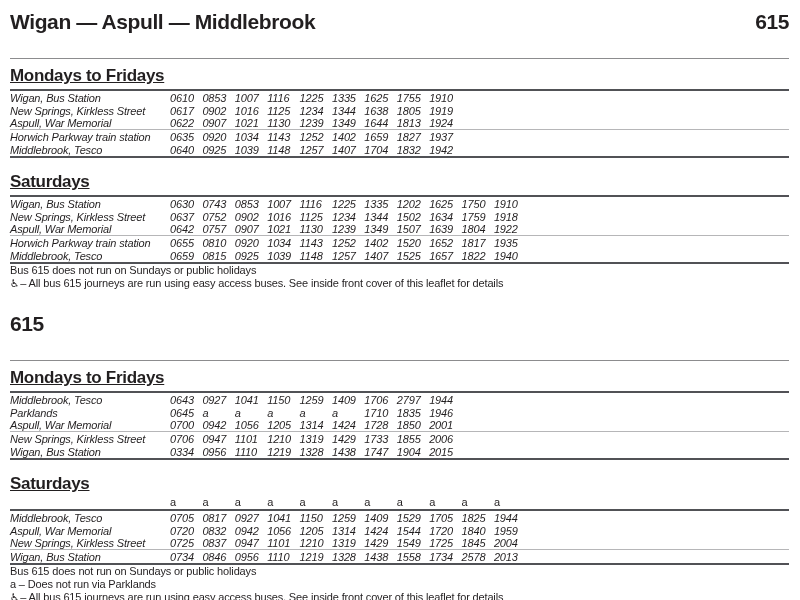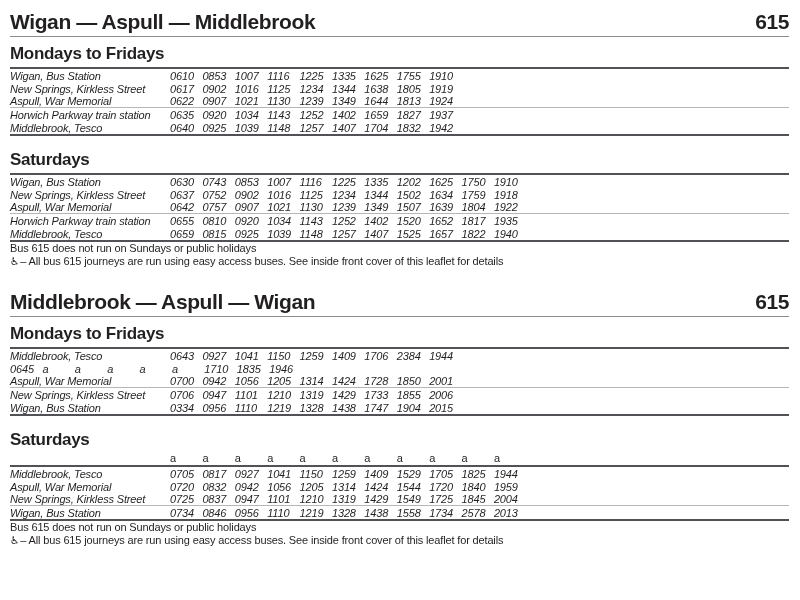--- a/index.html
+++ b/index.html
@@ -13,28 +13,28 @@
   body{
     font-family:"Liberation Sans","DejaVu Sans",sans-serif;
     color:var(--text);
     padding:10px 11px 0 10px;
     letter-spacing:-0.15px;
   }
   .section{width:100%;}
   .section.mt{margin-top:22px;}
   .route-header{
     display:flex;justify-content:space-between;align-items:flex-end;
-    padding-bottom:2px;border-bottom:1.5px solid var(--titlerule);
+    padding-bottom:24px;border-bottom:1.5px solid var(--titlerule);
   }
   .route-title,.route-number{
     font-size:21px;font-weight:700;line-height:24px;letter-spacing:-0.4px;
   }
   .tblock .day-heading{
     margin-top:7px;margin-bottom:4px;
-    font-size:17px;font-weight:700;line-height:19px;letter-spacing:-0.3px;
+    font-size:17px;font-weight:700;line-height:19px;letter-spacing:-0.3px;text-decoration:underline;
   }
   .tblock + .tblock .day-heading{margin-top:14px;}
   .tt{
     border-top:2px solid var(--heavy);
     border-bottom:2px solid var(--heavy);
   }
   .trow{display:flex;align-items:center;height:13px;font-size:11px;font-style:italic;}
   .trow.sep{border-bottom:1px solid var(--light);}
   .stop{width:160px;display:inline-block;white-space:nowrap;}
   .cell{width:32.4px;display:inline-block;white-space:nowrap;}
@@ -194,40 +194,40 @@
       </div>
     </div>
   <div class="notes">
       <div class="note"><span>Bus 615 does not run on Sundays or public holidays</span></div>
       <div class="note"><span class="wicon">♿</span><span>– All bus 615 journeys are run using easy access buses. See inside front cover of this leaflet for details</span></div>
     </div>
 </div>
 
 <div class="section mt">
   <div class="route-header">
-    <span class="route-title">Middlebrook — Aspull — Wigan</span>
     <span class="route-number">615</span>
   </div>
   <div class="tables">
       <div class="tblock">
         <div class="day-heading">Mondays to Fridays</div>
         <div class="tt">
           <div class="trow">
             <span class="stop">Middlebrook, Tesco</span>
             <span class="cell">0643</span>
             <span class="cell">0927</span>
             <span class="cell">1041</span>
             <span class="cell">1150</span>
             <span class="cell">1259</span>
             <span class="cell">1409</span>
             <span class="cell">1706</span>
-            <span class="cell">2384</span>
+            <span class="cell">2797</span>
             <span class="cell">1944</span>
           </div>
           <div class="trow">
+            <span class="stop">Parklands</span>
             <span class="cell">0645</span>
             <span class="cell">a</span>
             <span class="cell">a</span>
             <span class="cell">a</span>
             <span class="cell">a</span>
             <span class="cell">a</span>
             <span class="cell">1710</span>
             <span class="cell">1835</span>
             <span class="cell">1946</span>
           </div>
@@ -340,15 +340,16 @@
             <span class="cell">1558</span>
             <span class="cell">1734</span>
             <span class="cell">2578</span>
             <span class="cell">2013</span>
           </div>
         </div>
       </div>
     </div>
   <div class="notes">
       <div class="note"><span>Bus 615 does not run on Sundays or public holidays</span></div>
+      <div class="note"><span>a – Does not run via Parklands</span></div>
       <div class="note"><span class="wicon">♿</span><span>– All bus 615 journeys are run using easy access buses. See inside front cover of this leaflet for details</span></div>
     </div>
 </div>
 
 </body></html>

